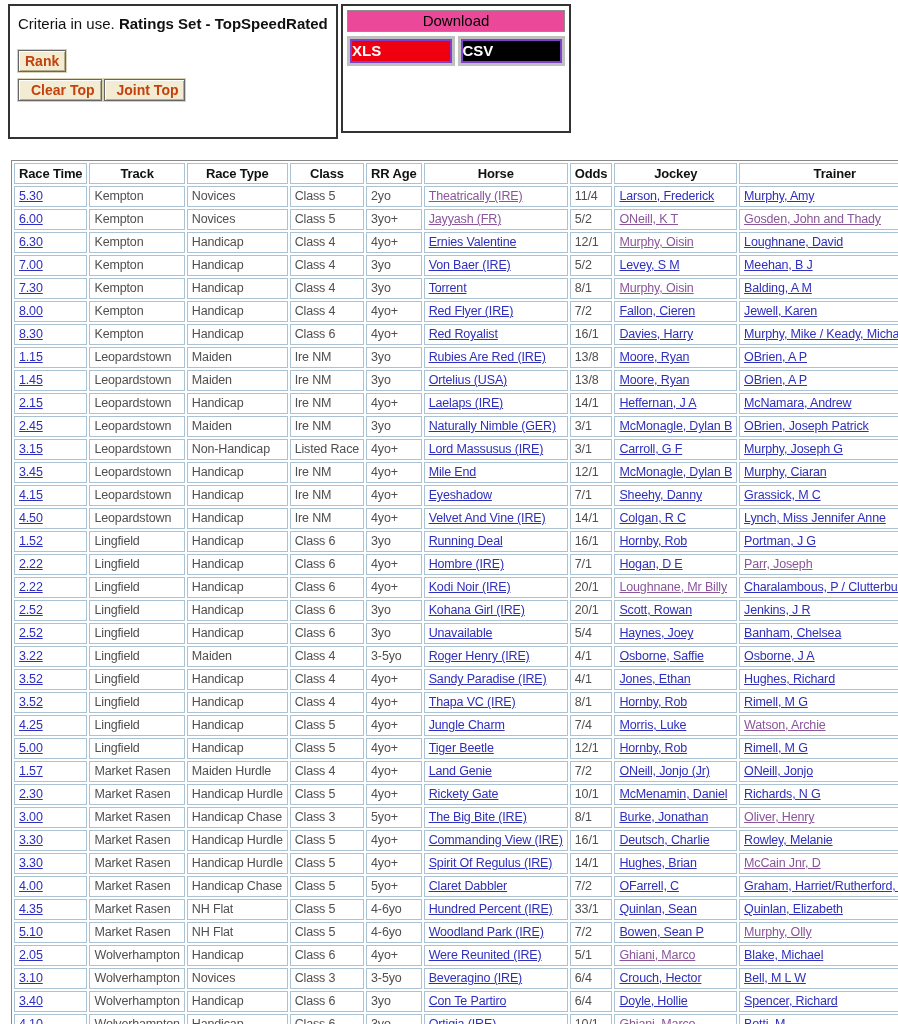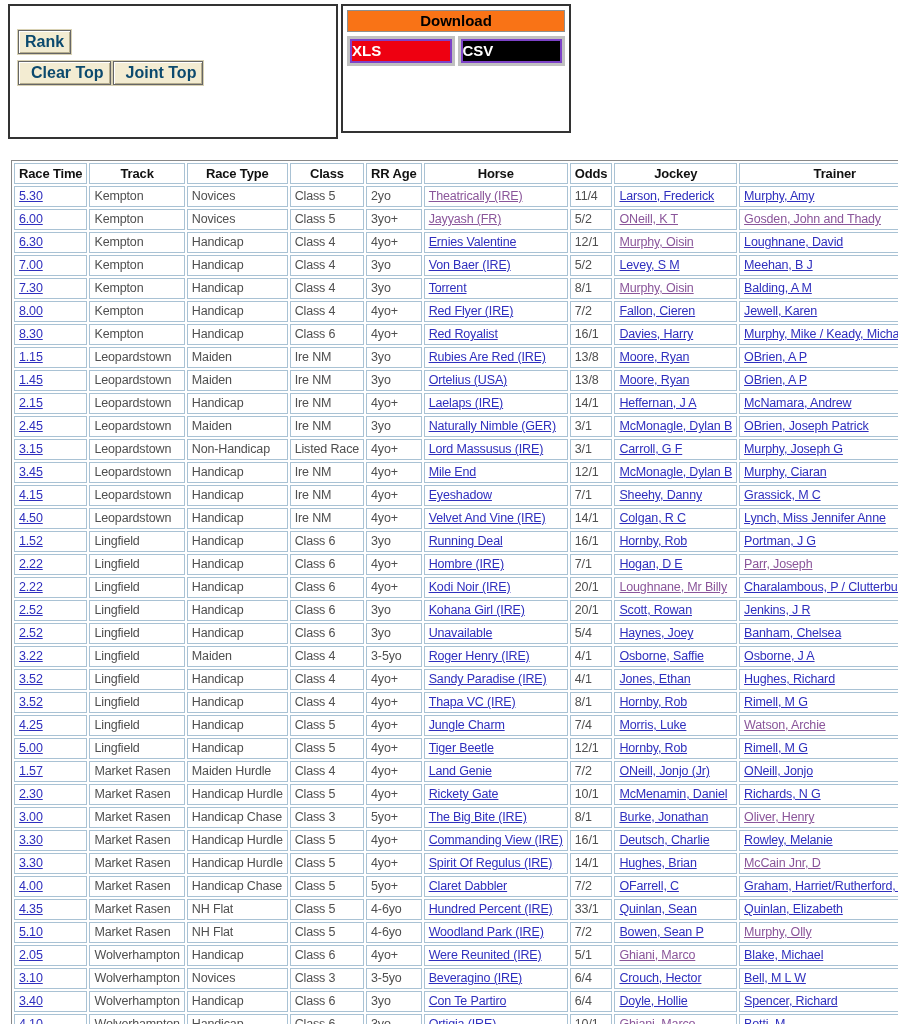--- a/index.html
+++ b/index.html
@@ -4,28 +4,28 @@
 <style>
   html,body{margin:0;padding:0;background:#fff;width:898px;
     font-family:"Liberation Sans", sans-serif;}
   
   .topbar{display:flex;align-items:flex-start;margin:4px 0 0 8px;}
   .criteria-box{width:318px;height:123px;border:2px solid #333;background:#fff;
     padding:8px 0 0 8px;box-sizing:content-box;font-size:15px;color:#111;}
   .criteria-box .line{line-height:20px;}
   .btn{display:inline-block;background:#f3ecd2;border:1px solid #666;
     box-shadow:inset 1px 1px 0 #fff, inset -1px -1px 0 #b5ad8e, 0 0 0 1px #d9d2b4;
-    font-weight:bold;font-size:16px;color:#0c4a6e;padding:2px 6px;cursor:pointer;}
+    font-weight:bold;font-size:14px;color:#c2410c;padding:2px 6px;cursor:pointer;}
   .rank-row{margin-top:16px;}
   .ct-row{margin-top:7px;}
   .ct-row .btn{margin-right:2px;padding-left:12px;}
   .download-box{width:226px;height:125px;border:2px solid #333;margin-left:3px;
     background:#fff;padding:0;}
-  .dl-head{margin:4px;background:#f97316;border:1px solid #8f8f8f;
-    text-align:center;font-weight:bold;font-size:15px;color:#000;
+  .dl-head{margin:4px;background:#ec4899;border:1px solid #8f8f8f;
+    text-align:center;font-weight:normal;font-size:15px;color:#000;
     height:20px;line-height:20px;}
   .dl-btn-row{display:flex;margin:0 4px;}
   .dl-cell{flex:1;background:#c0c0c0;padding:3px;margin-right:3px;}
   .dl-cell:last-child{margin-right:0;}
   .dl-btn{border:2px solid var(--btn-border,#7d42c8);color:#fff;font-weight:bold;
     font-size:15px;text-align:left;height:20px;line-height:20px;cursor:pointer;}
   
   .table-wrap{margin:21px 0 10px 11px;width:887px;overflow:hidden;}
   table.ratings{border-collapse:separate;border-spacing:2px;background:#fff;
     border:1px solid #888;table-layout:fixed;}
@@ -37,20 +37,21 @@
   table.ratings th{font-weight:bold;color:#111;font-size:13px;}
   table.ratings td{color:var(--cell-text,#4f4f4f);text-align:left;}
   a.lk{color:var(--link,#2f2fbe);text-decoration:underline;}
   a.lk.v{color:var(--visited,#8a559a);}
 </style>
 </head>
 <body>
 
 <div class="topbar">
   <div class="criteria-box">
+    <div class="line"><span>Criteria in use. </span><b>Ratings Set - TopSpeedRated</b></div>
     <div class="rank-row">
       <span class="btn">Rank</span>
     </div>
     <div class="ct-row">
       <span class="btn">Clear Top</span><span class="btn">Joint Top</span>
     </div>
   </div>
   <div class="download-box">
     <div class="dl-head">Download</div>
     <div class="dl-btn-row">

